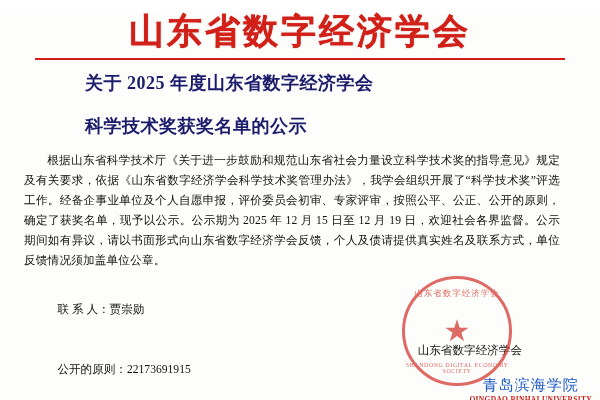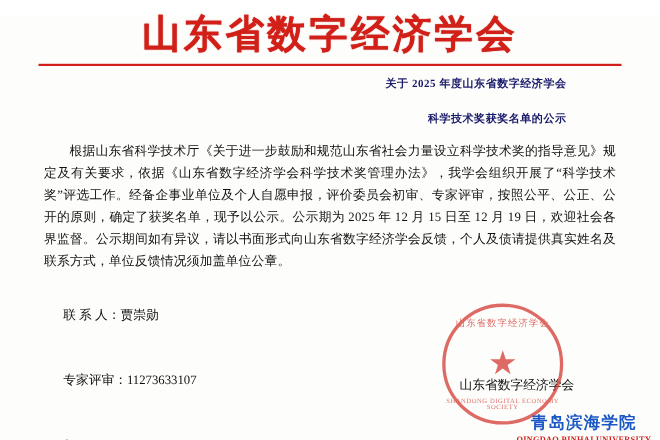--- a/index.html
+++ b/index.html
@@ -34,36 +34,36 @@
     text-shadow: 0 0 1px #b8140f;
   }
   .red-rule {
     width: 530px;
     height: 2px;
     background: #d21f18;
     margin: 9px auto 0 auto;
   }
   
   .doc-title {
-    text-align: right;
+    text-align: left;
     color: #1b1b6b;
     font-weight: bold;
-    font-size: 10px;
+    font-size: 18px;
     line-height: 1.45;
     margin: 10px auto 0 auto;
     width: 430px;
     letter-spacing: 0.5px;
   }
   .doc-title .line2 {
     display: block;
     margin-top: 17px;
   }
   
   .body-area {
-    margin: 12px 40px 0 40px;
+    margin: 12px 40px 0 24px;
     color: #111;
     font-size: 11.6px;
     line-height: 1.72;
     text-align: justify;
     letter-spacing: 0.2px;
   }
   .body-area p {
     margin: 0;
     text-indent: 2em;
   }
@@ -149,21 +149,21 @@
   .uni-block {
     position: absolute;
     right: 8px;
     bottom: 10px;
     text-align: center;
     z-index: 5;
   }
   .uni-cn {
     color: #1a57c4;
     font-size: 15px;
-    font-weight: bold;
+    font-weight: normal;
     letter-spacing: 1px;
     line-height: 1.1;
   }
   .uni-en {
     color: #d21f18;
     font-size: 7.5px;
     font-weight: bold;
     letter-spacing: 0.3px;
     margin-top: 2px;
   }
@@ -183,21 +183,21 @@
 
   <div class="body-area">
     <p>根据山东省科学技术厅《关于进一步鼓励和规范山东省社会力量设立科学技术奖的指导意见》规定及有关要求，依据《山东省数字经济学会科学技术奖管理办法》，我学会组织开展了“科学技术奖”评选工作。经备企事业单位及个人自愿申报，评价委员会初审、专家评审，按照公平、公正、公开的原则，确定了获奖名单，现予以公示。公示期为 2025 年 12 月 15 日至 12 月 19 日，欢迎社会各界监督。公示期间如有异议，请以书面形式向山东省数字经济学会反馈，个人及债请提供真实姓名及联系方式，单位反馈情况须加盖单位公章。</p>
   </div>
 
   <div class="contact-block">
     <div class="contact-row">
       <span>联 系 人：</span><span>贾崇勋</span>
     </div>
     <div class="contact-row">
-      <span>专家评审：</span><span>11273633107</span>
+      <span>公开的原则：</span><span>22173691915</span>
     </div>
     <div class="contact-row">
       <span>邮    箱：</span><span>sddes2025@126.com</span>
     </div>
   </div>
 
 
   <div class="sign-area">
     <div>山东省数字经济学会</div>
   </div>

